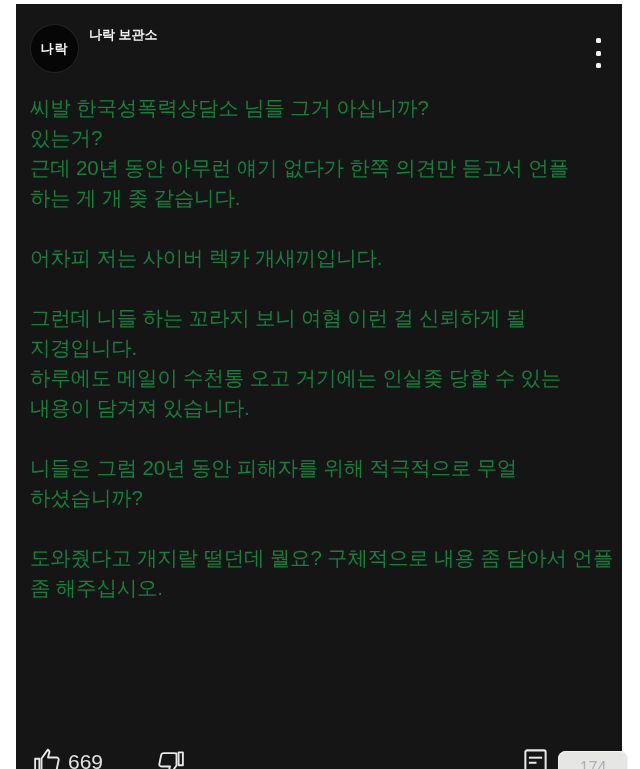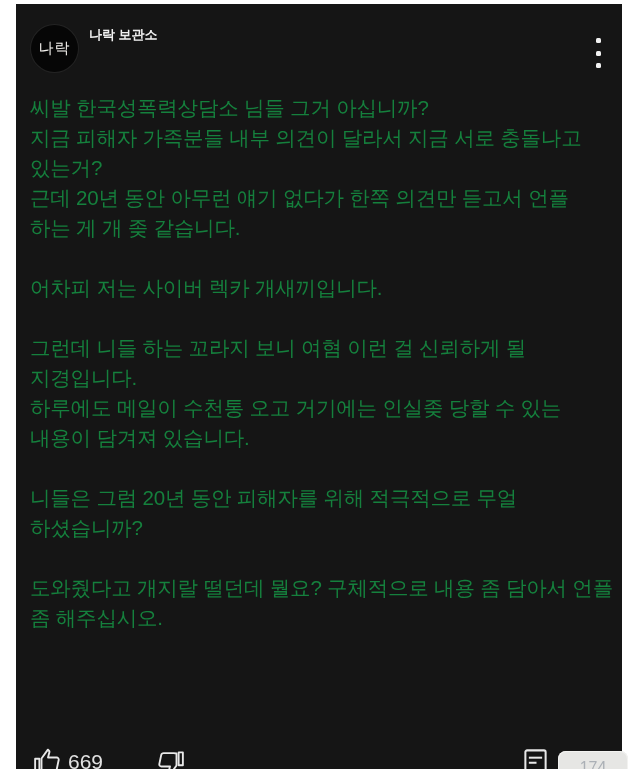--- a/index.html
+++ b/index.html
@@ -33,22 +33,22 @@
     width: 47px;
     height: 47px;
     border-radius: 50%;
     background: #060606;
     box-shadow: 0 0 0 1px #232323;
     color: #f5f3ef;
     display: flex;
     align-items: center;
     justify-content: center;
     font-family: "DejaVu Serif", serif;
-    font-size: 15px;
-    font-weight: normal;
+    font-size: 13px;
+    font-weight: bold;
     letter-spacing: 1px;
     cursor: pointer;
   }
   .channel-name {
     position: absolute;
     left: 73px;
     top: 22px;
     font-size: 13px;
     font-weight: 700;
     color: #f1f1f1;
@@ -165,21 +165,20 @@
     </div>
     <div class="channel-name">나락 보관소</div>
     <div class="kebab">
       <span></span>
         <span></span>
         <span></span>
     </div>
 
     <div class="post-body">
       <div class="post-line">씨발 한국성폭력상담소 님들 그거 아십니까?</div>
-      <div class="post-line">지금 피해자 가족분들 내부 의견이 달라서 지금 서로 충돌나고</div>
       <div class="post-line">있는거?</div>
       <div class="post-line">근데 20년 동안 아무런 얘기 없다가 한쪽 의견만 듣고서 언플</div>
       <div class="post-line">하는 게 개 좆 같습니다.</div>
       <div class="post-line"></div>
       <div class="post-line">어차피 저는 사이버 렉카 개새끼입니다.</div>
       <div class="post-line"></div>
       <div class="post-line">그런데 니들 하는 꼬라지 보니 여혐 이런 걸 신뢰하게 될</div>
       <div class="post-line">지경입니다.</div>
       <div class="post-line">하루에도 메일이 수천통 오고 거기에는 인실좆 당할 수 있는</div>
       <div class="post-line">내용이 담겨져 있습니다.</div>

